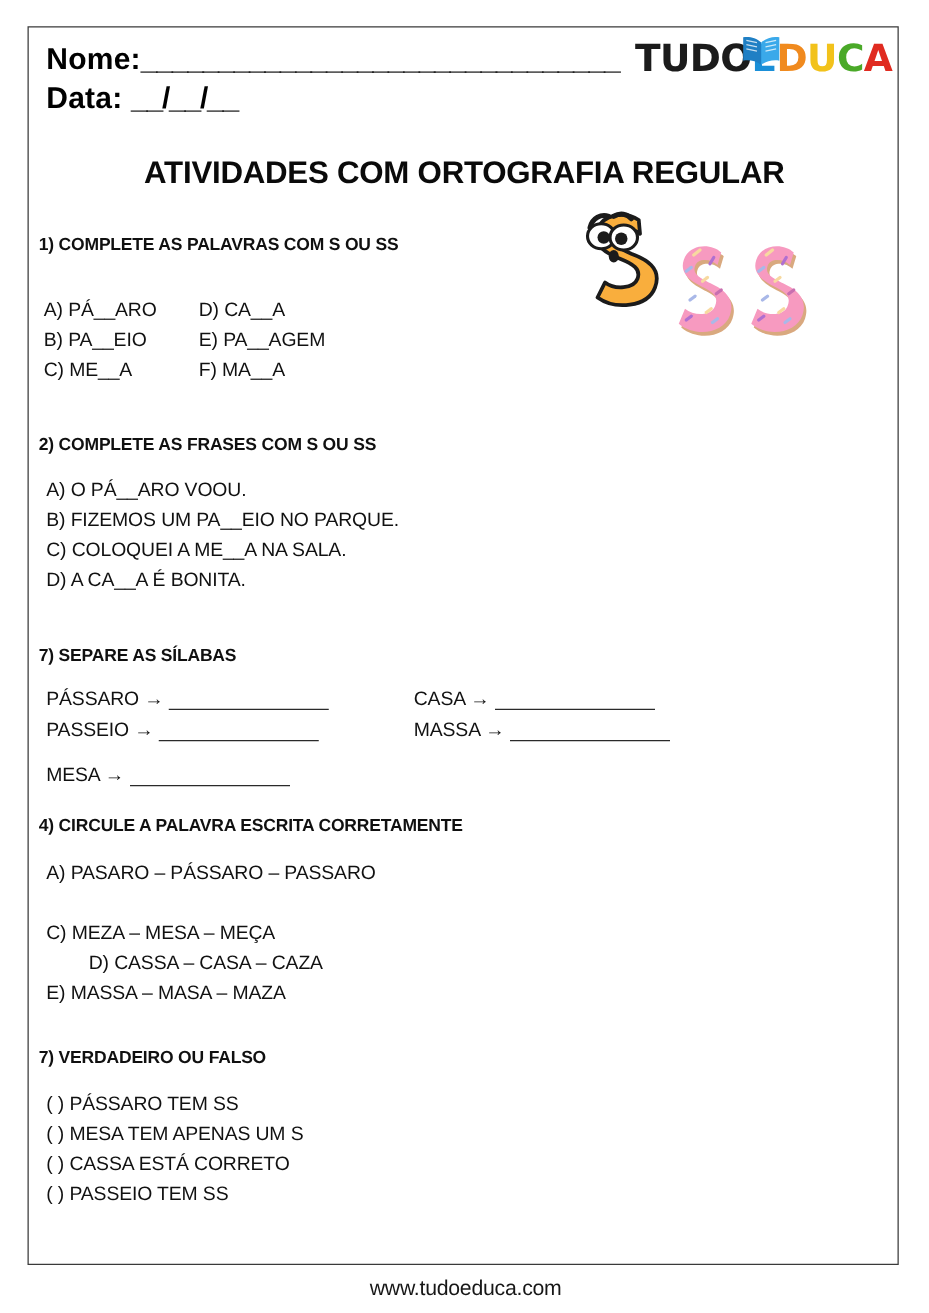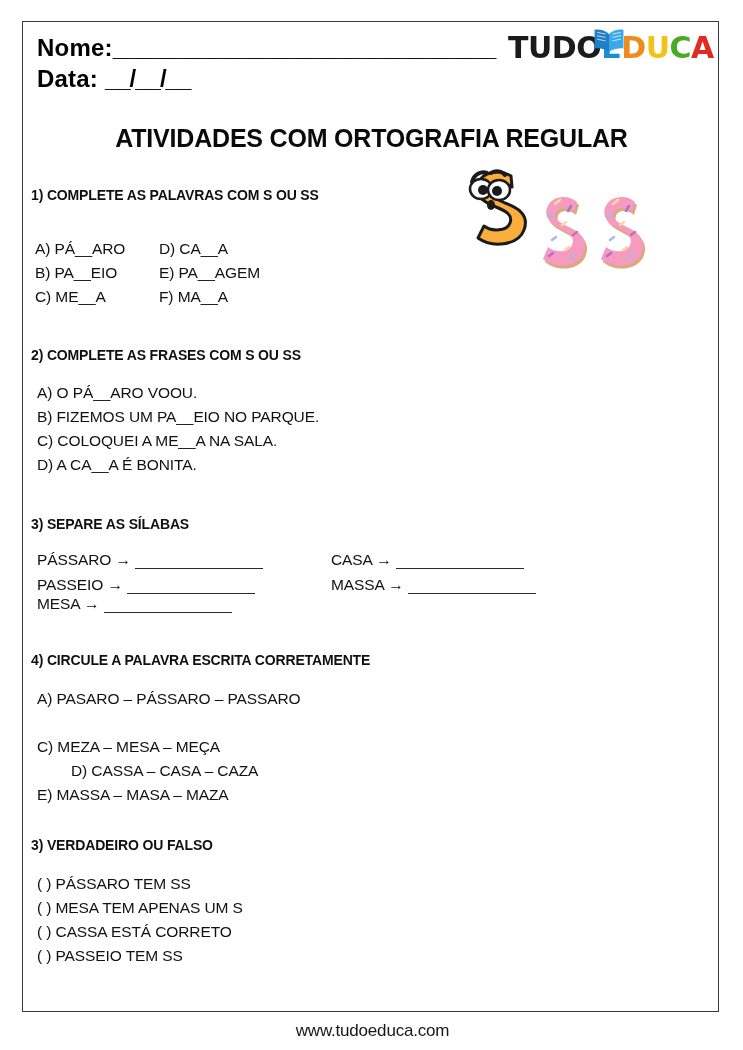--- a/index.html
+++ b/index.html
@@ -233,33 +233,33 @@
   <div class="body-line" style="left:136px; top:218px;">D) CA__A</div>
   <div class="body-line" style="left:136px; top:242px;">E) PA__AGEM</div>
   <div class="body-line" style="left:136px; top:266px;">F) MA__A</div>
 
   <div class="section-head" style="top:325px;">2) COMPLETE AS FRASES COM S OU SS</div>
   <div class="body-line" style="left:14px; top:362px;">A) O PÁ__ARO VOOU.</div>
   <div class="body-line" style="left:14px; top:386px;">B) FIZEMOS UM PA__EIO NO PARQUE.</div>
   <div class="body-line" style="left:14px; top:410px;">C) COLOQUEI A ME__A NA SALA.</div>
   <div class="body-line" style="left:14px; top:434px;">D) A CA__A É BONITA.</div>
 
-  <div class="section-head" style="top:494px;">3) SEPARE AS SÍLABAS</div>
+  <div class="section-head" style="top:494px;">7) SEPARE AS SÍLABAS</div>
 
   <div class="body-line" style="left:14px; top:529px;">
     <span class="syl-word">PÁSSARO</span>
     <span>→</span>
     <span class="blank-rule" style="width:128px;"></span>
   </div>
   <div class="body-line" style="left:14px; top:554px;">
     <span class="syl-word">PASSEIO</span>
     <span>→</span>
     <span class="blank-rule" style="width:128px;"></span>
   </div>
-  <div class="body-line" style="left:14px; top:573px;">
+  <div class="body-line" style="left:14px; top:590px;">
     <span class="syl-word">MESA</span>
     <span>→</span>
     <span class="blank-rule" style="width:128px;"></span>
   </div>
 
   <div class="body-line" style="left:308px; top:529px;">
     <span class="syl-word">CASA</span>
     <span>→</span>
     <span class="blank-rule" style="width:128px;"></span>
   </div>
@@ -268,21 +268,21 @@
     <span>→</span>
     <span class="blank-rule" style="width:128px;"></span>
   </div>
 
   <div class="section-head" style="top:630px;">4) CIRCULE A PALAVRA ESCRITA CORRETAMENTE</div>
   <div class="body-line" style="left:14px; top:668px;">A) PASARO – PÁSSARO – PASSARO</div>
   <div class="body-line" style="left:14px; top:716px;">C) MEZA – MESA – MEÇA</div>
   <div class="body-line" style="left:14px; top:740px;margin-left:34px;">D) CASSA – CASA – CAZA</div>
   <div class="body-line" style="left:14px; top:764px;">E) MASSA – MASA – MAZA</div>
 
-  <div class="section-head" style="top:815px;">3) VERDADEIRO OU FALSO</div>
+  <div class="section-head" style="top:815px;">7) VERDADEIRO OU FALSO</div>
   <div class="body-line" style="left:14px; top:853px;">(  ) PÁSSARO TEM SS</div>
   <div class="body-line" style="left:14px; top:877px;">(  ) MESA TEM APENAS UM S</div>
   <div class="body-line" style="left:14px; top:901px;">(  ) CASSA ESTÁ CORRETO</div>
   <div class="body-line" style="left:14px; top:925px;">(  ) PASSEIO TEM SS</div>
 
 </div>
 
 <div class="footer-url">www.tudoeduca.com</div>
 
 </body></html>

